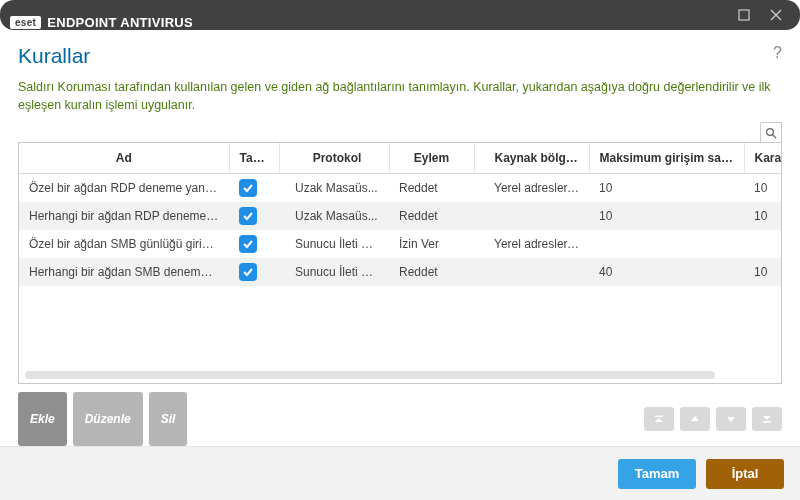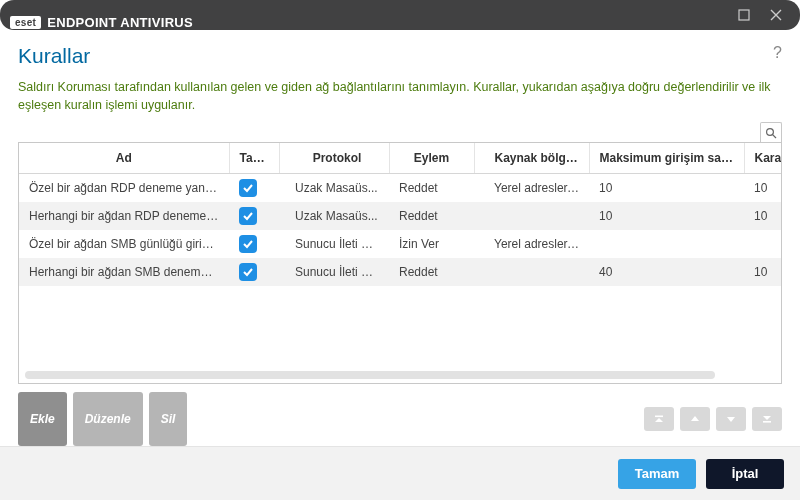--- a/index.html
+++ b/index.html
@@ -36,21 +36,21 @@
   .hscroll-thumb { position:absolute; left:0; width:92%; height:8px; background:#e2e2e2; border-radius:4px; }
   .toolbar-row { display:flex; align-items:center; gap:6px; margin-top:8px; }
   .pill { background:#b5b5b5; color:#fff; border:none; font-size:12px; padding:20px 12px; border-radius:3px; cursor:pointer; font-weight:600;font-style:italic; }
   .pill.primary-pill { background:#8f8f8f; }
   .toolbar-spacer { flex:1; }
   .arrow-btn { width:30px; height:24px; background:#d9d9d9; border:none; border-radius:3px; display:flex; align-items:center; justify-content:center; cursor:pointer; }
   .arrow-btn svg { display:block; }
   .footer { height:54px; background:#f2f2f2; border-top:1px solid #e4e4e4; display:flex; align-items:center; justify-content:flex-end; gap:10px; padding:0 16px; }
   .btn { min-width:78px; height:30px; border:none; border-radius:3px; font-size:13px; font-weight:600; cursor:pointer; color:#fff; }
   .btn-primary { background:#36a3e6; }
-  .btn-secondary { background:#0f172a; }
+  .btn-secondary { background:#a16207; }
 </style>
 </head>
 <body>
 
 <div class="titlebar">
   <div class="brand">
     <span class="brand-eset">eset</span>
     <span class="brand-text">ENDPOINT ANTIVIRUS</span>
   </div>
   <div class="titlebar-spacer"></div>

